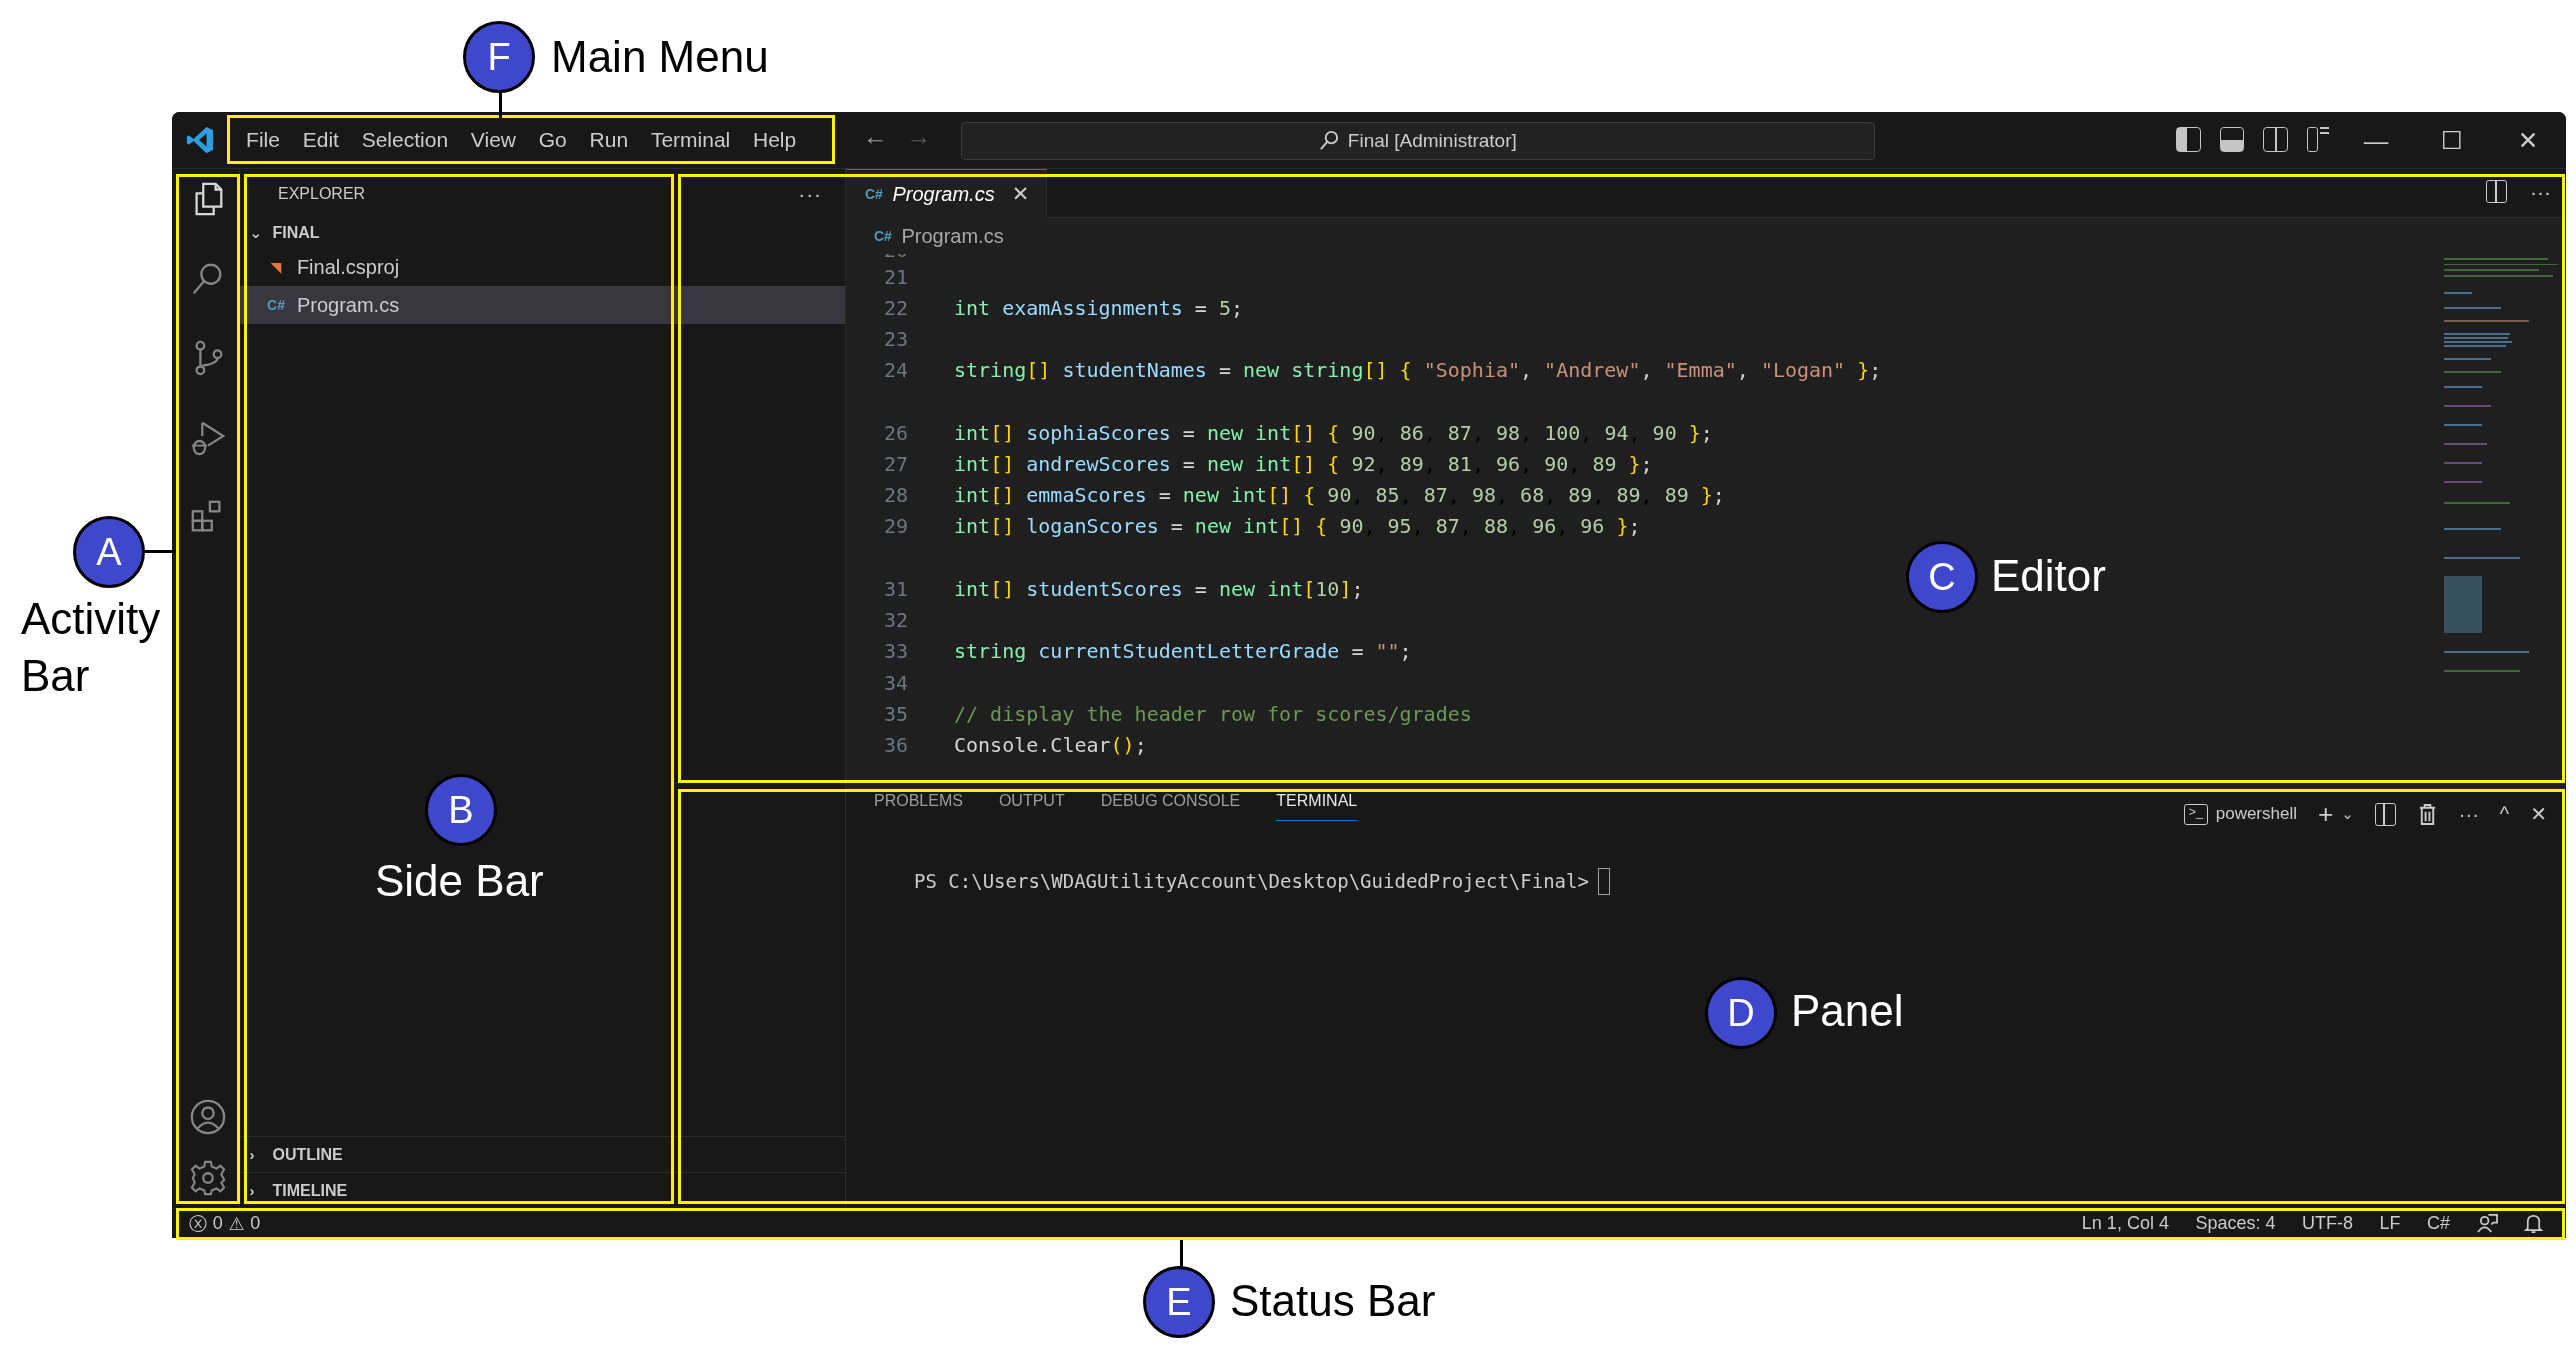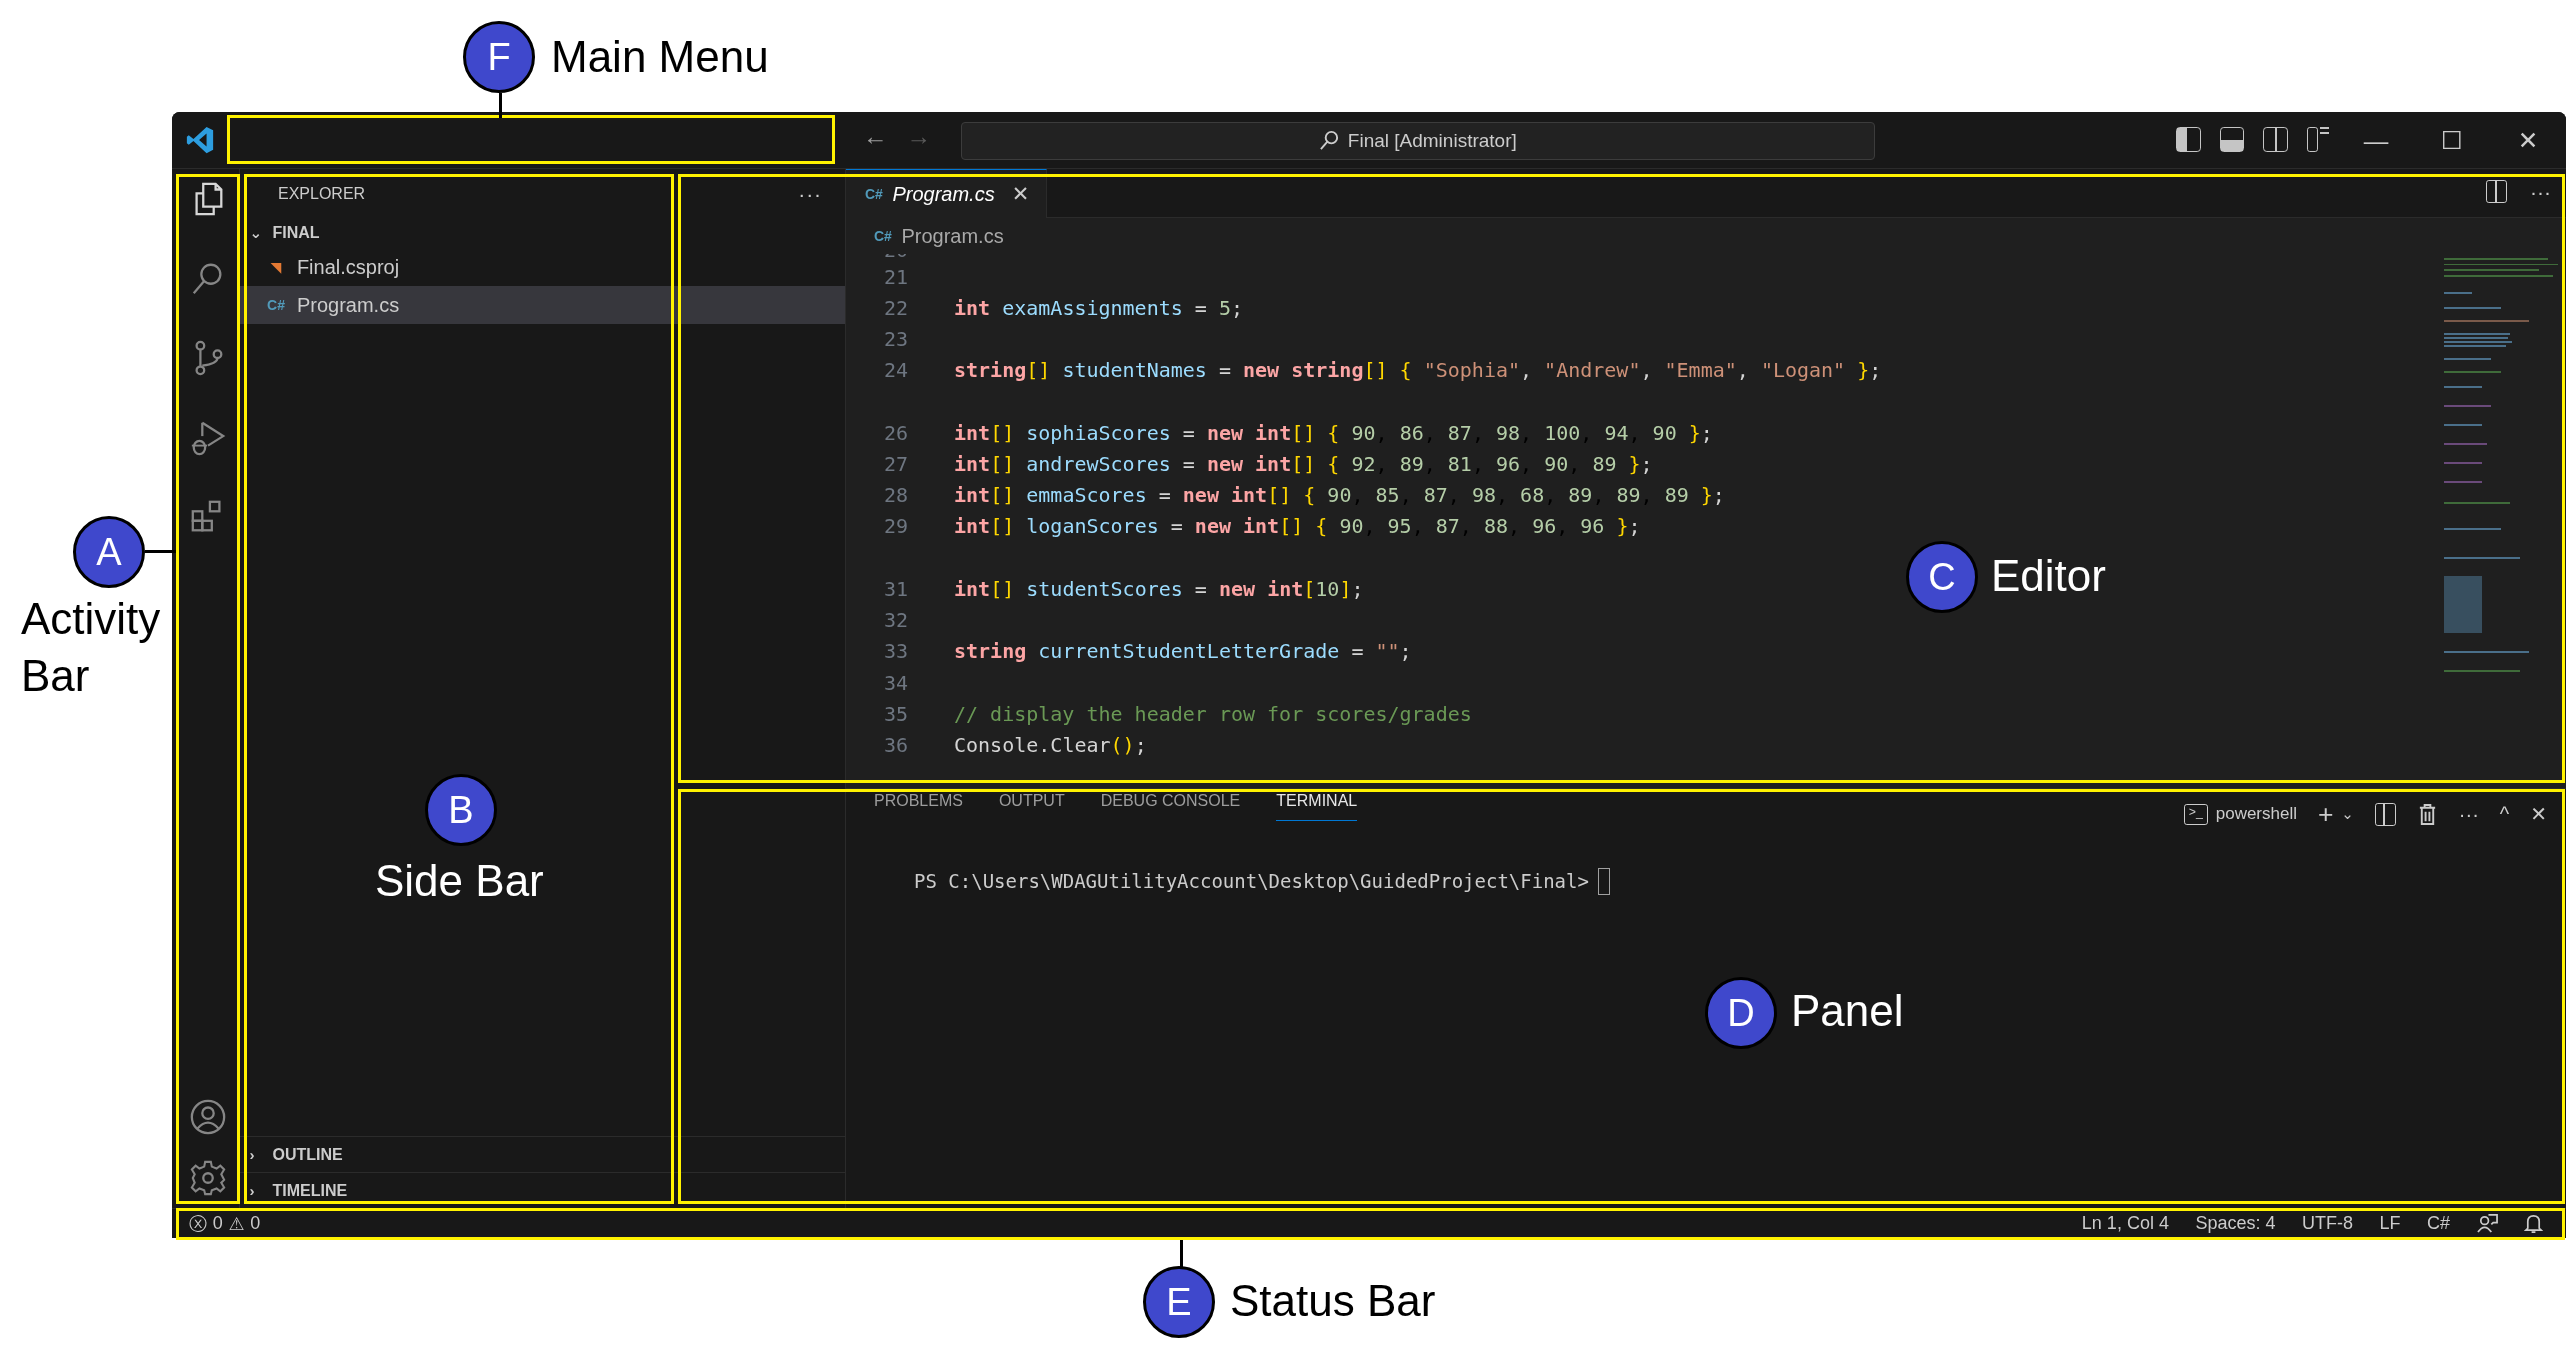--- a/index.html
+++ b/index.html
@@ -52,21 +52,21 @@
   .split-icon { width: 21px; height: 23px; border: 1.9px solid #cccccc; border-radius: 2.8px; position: relative; }
   .split-icon::after { content: ""; position: absolute; left: 7.6px; top: 0; width: 1.9px; height: 100%; background: #cccccc; }
   .breadcrumb { height: 36px; display: flex; align-items: center; padding-left: 28px; gap: 9.5px; color: #a9a9a9; font-size: 20px; }
   .code-area { position: absolute; left: 0; top: 85px; width: 1647px; height: 534px; overflow: hidden; font-family: "DejaVu Sans Mono", "Liberation Mono", monospace; font-size: 20px; }
   .code-line { position: absolute; left: 0; height: 31px; line-height: 31px; white-space: pre; width: 100%; }
   .ln { display: inline-block; width: 62px; text-align: right; color: #6e7681; }
   .code { position: absolute; left: 108px; }
   .minimap { position: absolute; right: 0; top: 85px; width: 132px; height: 534px; }
   .minimap-line { position: absolute; left: 9.5px; height: 1.9px; }
 
-  .k { color: #fca5a5; font-weight: bold; } .id { color: #9cdcfe; } .n { color: #b5cea8; } .s { color: #ce9178; } .c { color: #6a9955; } .b { color: #ffd700; } .p { color: #d4d4d4; } .t { color: #d4d4d4; }
+  .k { color: #86efac; } .id { color: #9cdcfe; } .n { color: #b5cea8; } .s { color: #ce9178; } .c { color: #6a9955; } .b { color: #ffd700; } .p { color: #d4d4d4; } .t { color: #d4d4d4; }
 
   
   .panel { position: absolute; left: 674px; top: 676px; width: 1720px; height: 420px; background: #181818; border-top: 0.9px solid #2b2b2b; }
   .panel-tabs { position: absolute; left: 28px; top: 3px; display: flex; gap: 36px; }
   .panel-tab { color: #9d9d9d; font-size: 16px; padding-bottom: 9.5px; }
   .panel-tab.active { color: #e7e7e7; border-bottom: 1.9px solid #0078d4; }
   .panel-actions { position: absolute; right: 19px; top: 9.5px; display: flex; align-items: center; gap: 21px; color: #cccccc; font-size: 20px; }
   .ps-icon { width: 24.6px; height: 21px; border: 1.9px solid #cccccc; border-radius: 2.8px; font-size: 12.3px; line-height: 15px; text-align: center; }
   .terminal-line { position: absolute; left: 28px; top: 79px; color: #cccccc; font-family: "DejaVu Sans Mono", "Liberation Mono", monospace; font-size: 19px; display: flex; align-items: center; gap: 9.5px; margin-left: 40px; }
   .cursor { display: inline-block; width: 11.4px; height: 26.5px; border: 1.9px solid #a0a0a0; }
@@ -85,20 +85,30 @@
 </style>
 </head>
 <body>
 
 <div class="window">
 
   <div class="titlebar">
     <svg class="vs-logo" viewBox="0 0 32 32">
       <path d="M23 2 L30 5.5 V26.5 L23 30 L9 17 L4 21 L2 19.5 V12.5 L4 11 L9 15 Z M23 9 L15 16 L23 23 Z" fill="#2d9ee0"></path>
     </svg>
+    <div class="menubar">
+      <span class="menu-item">File</span>
+      <span class="menu-item">Edit</span>
+      <span class="menu-item">Selection</span>
+      <span class="menu-item">View</span>
+      <span class="menu-item">Go</span>
+      <span class="menu-item">Run</span>
+      <span class="menu-item">Terminal</span>
+      <span class="menu-item">Help</span>
+    </div>
     <div class="nav-arrows">
       <span>←</span>
       <span>→</span>
     </div>
     <div class="command-center">
       <svg width="21" height="21" viewBox="0 0 22 22">
           <circle cx="13" cy="8" r="6" stroke="#cccccc" stroke-width="2" fill="none"></circle>
           <line x1="9" y1="12" x2="2" y2="20" stroke="#cccccc" stroke-width="2"></line>
         </svg>
       <span>Final [Administrator]</span>

